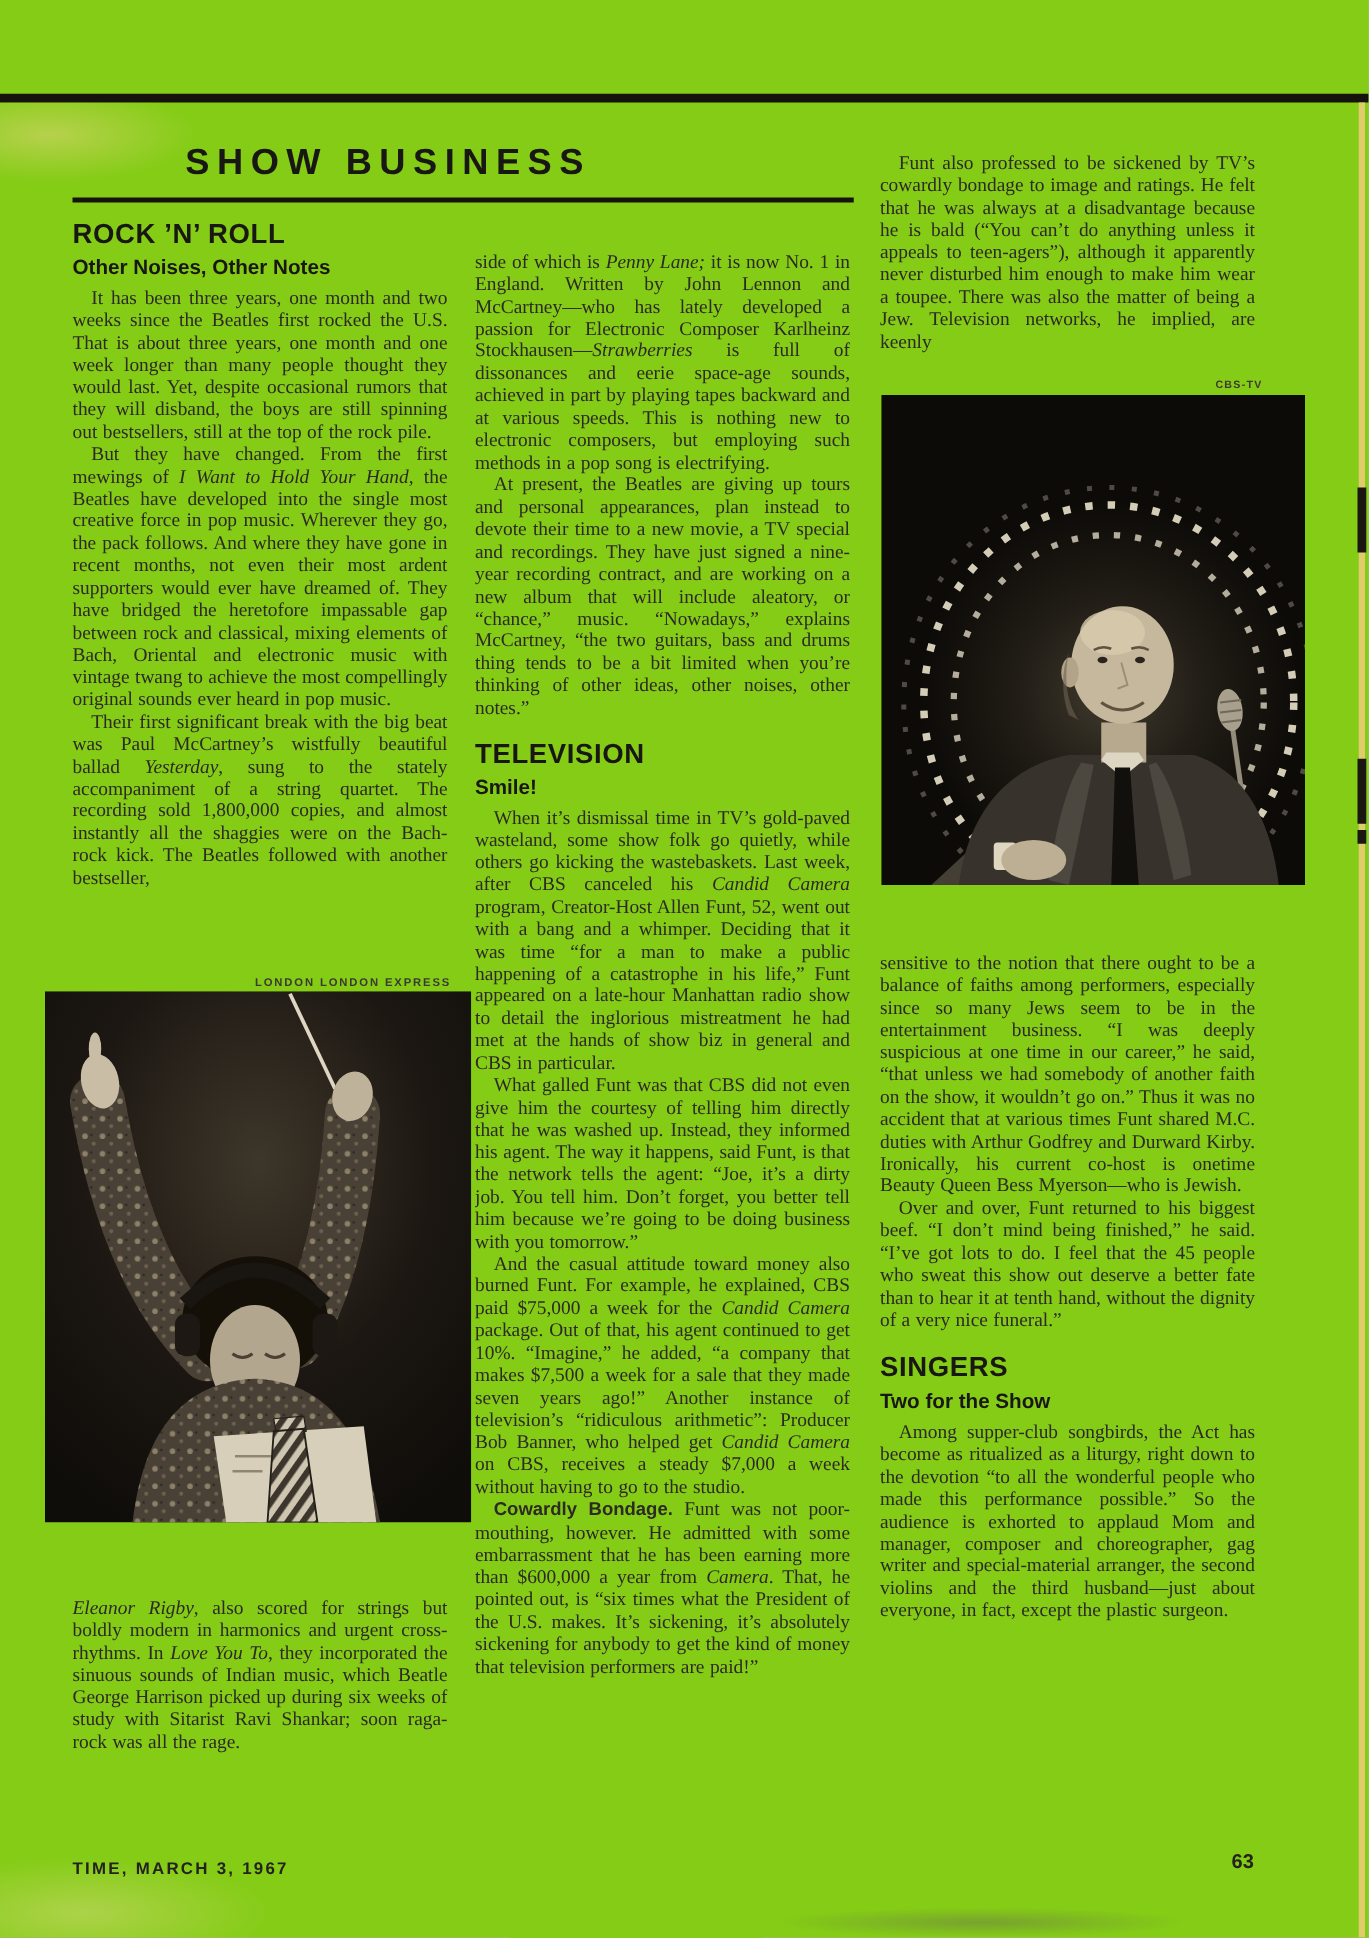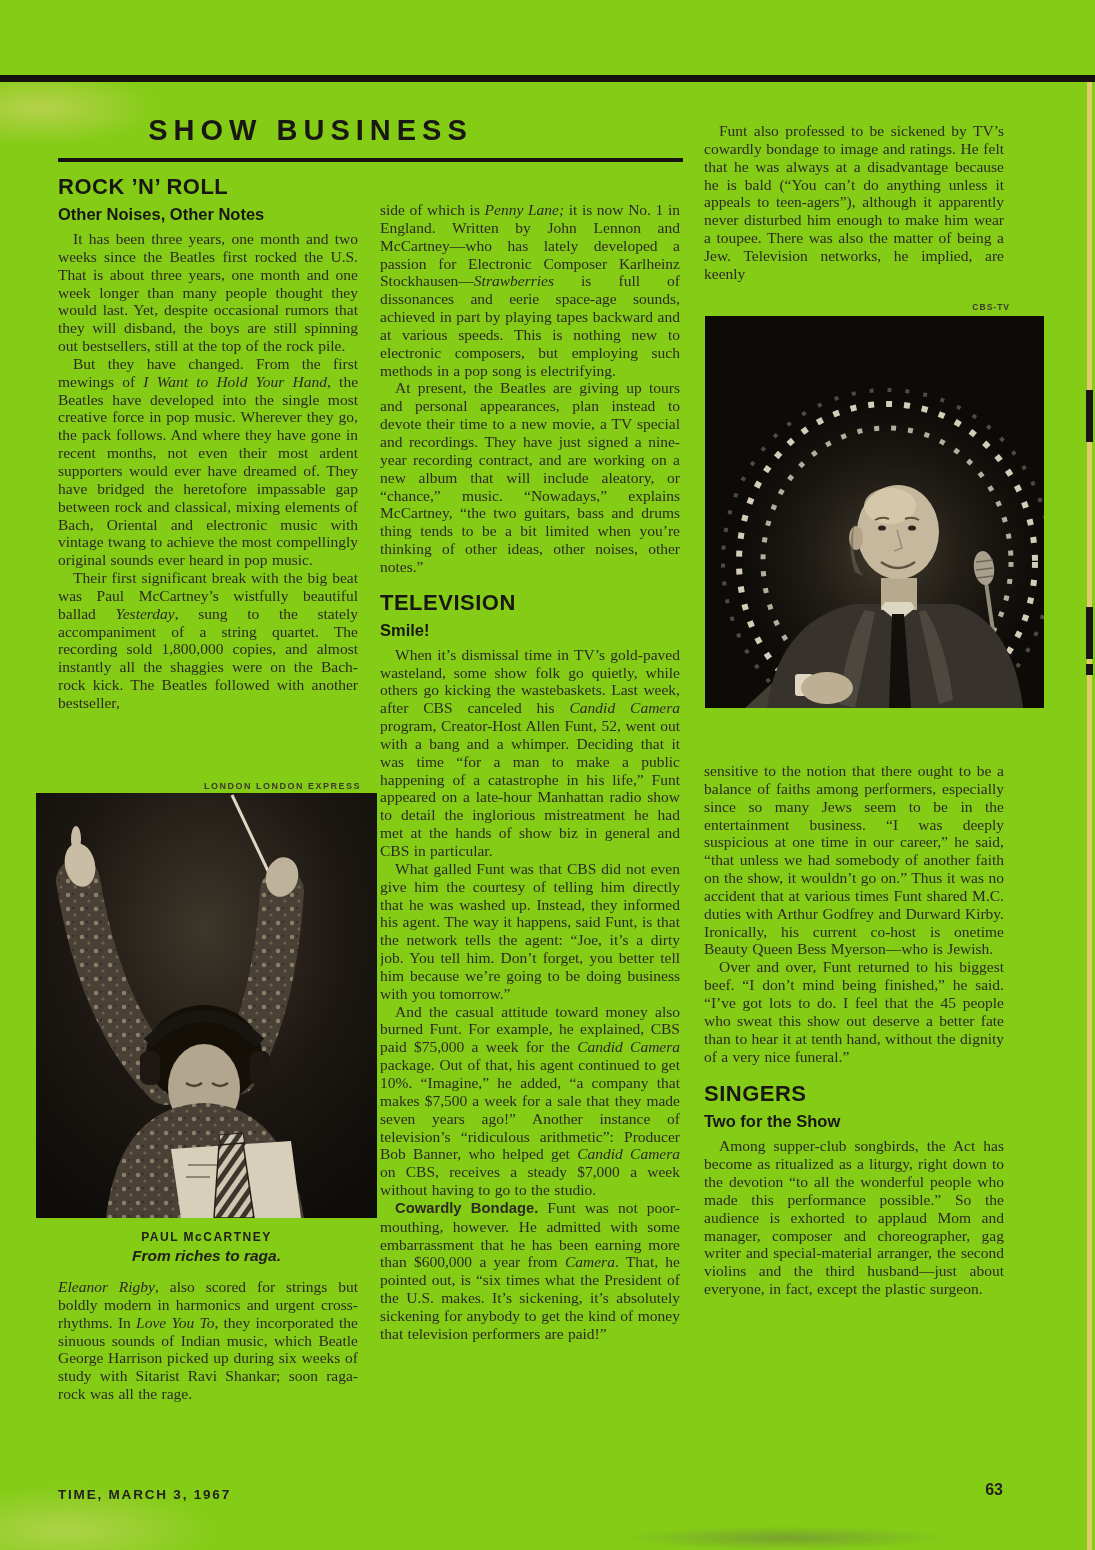--- a/index.html
+++ b/index.html
@@ -131,24 +131,20 @@
       <rect x="104" y="258" width="20" height="34" rx="8" fill="#1d1813"></rect>
       <rect x="214" y="258" width="20" height="34" rx="8" fill="#1d1813"></rect>
       <path d="M70 425 C80 340 120 312 168 310 C220 312 255 347 268 425 Z" fill="url(#paisley)"></path>
       <path d="M135 356 L255 348 L265 425 L145 425 Z" fill="#d8cfba"></path>
       <path d="M152 372 h30 M150 384 h24" stroke="#8f8672" stroke-width="2"></path>
       <path d="M183 342 L207 340 L209 352 L185 354 Z" fill="url(#tiestripe)" stroke="#23201a" stroke-width="1"></path>
       <path d="M183 352 L207 350 L218 425 L178 425 Z" fill="url(#tiestripe)" stroke="#23201a" stroke-width="1.5"></path>
     </g>
   </svg>
 
-  <div class="caption" id="caption-mccartney">
-    <div class="cap-name">PAUL McCARTNEY</div>
-    <div class="cap-tag">From riches to raga.</div>
-  </div>
 
   <section class="flow" id="col1-bottom">
     <p class="para"><span class="italic">Eleanor Rigby</span><span>, also scored for strings but boldly modern in harmonics and urgent cross-rhythms. In </span><span class="italic">Love You To</span><span>, they incorporated the sinuous sounds of Indian music, which Beatle George Harrison picked up during six weeks of study with Sitarist Ravi Shankar; soon raga-rock was all the rage.</span></p>
   </section>
 
   <section class="flow" id="col2">
     <p class="para"><span>side of which is </span><span class="italic">Penny Lane;</span><span> it is now No. 1 in England. Written by John Lennon and McCartney—who has lately developed a passion for Electronic Composer Karlheinz Stockhausen—</span><span class="italic">Strawberries</span><span> is full of dissonances and eerie space-age sounds, achieved in part by playing tapes backward and at various speeds. This is nothing new to electronic composers, but employing such methods in a pop song is electrifying.</span></p>
     <p class="para indent"><span>At present, the Beatles are giving up tours and personal appearances, plan instead to devote their time to a new movie, a TV special and recordings. They have just signed a nine-year recording contract, and are working on a new album that will include aleatory, or “chance,” music. “Nowadays,” explains McCartney, “the two guitars, bass and drums thing tends to be a bit limited when you’re thinking of other ideas, other noises, other notes.”</span></p>
     <h2 class="sec">TELEVISION</h2>
     <h3 class="sub">Smile!</h3>

